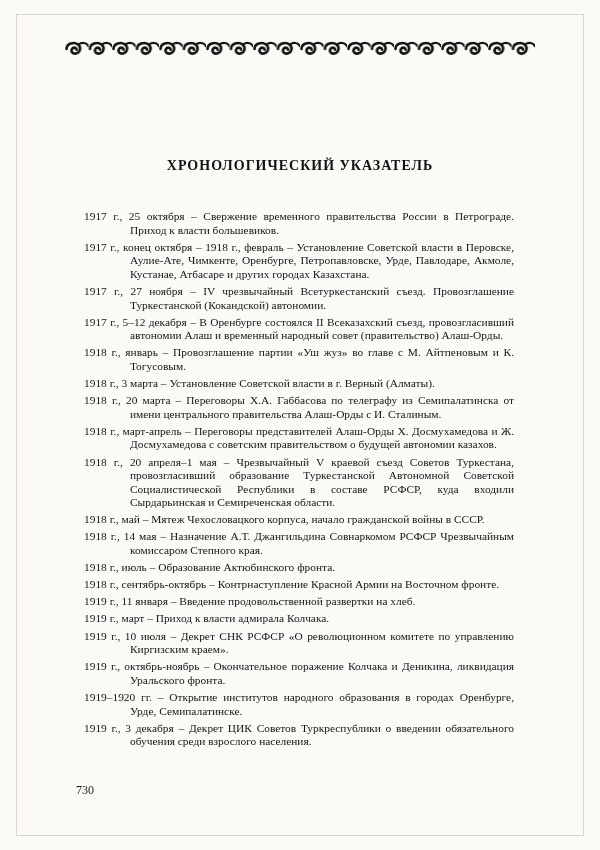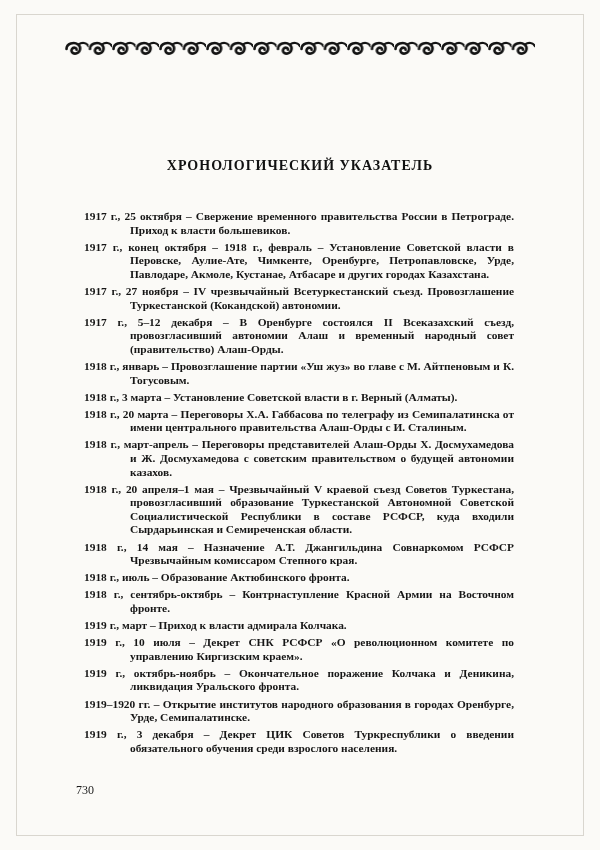--- a/index.html
+++ b/index.html
@@ -37,21 +37,20 @@
     font-weight: bold;
     font-size: 14px;
     letter-spacing: 1px;
     color: #111;
   }
   .entries {
     margin: 36px 86px 0 84px;
     font-size: 11.4px;
     line-height: 13.6px;
     text-align: justify;
-    font-weight: bold;
   }
   .entry {
     margin: 0 0 3.5px 0;
     padding-left: 46px;
     text-indent: -46px;
   }
   .page-number {
     position: absolute;
     left: 76px;
     bottom: 52px;
@@ -82,23 +81,25 @@
   <div class="entries">
       <p class="entry"><span>1917 г., 25 октября</span><span> – </span><span>Свержение временного правительства России в Петрограде. Приход к власти большевиков.</span></p>
       <p class="entry"><span>1917 г., конец октября – 1918 г., февраль</span><span> – </span><span>Установление Советской власти в Перовске, Аулие-Ате, Чимкенте, Оренбурге, Петропавловске, Урде, Павлодаре, Акмоле, Кустанае, Атбасаре и других городах Казахстана.</span></p>
       <p class="entry"><span>1917 г., 27 ноября</span><span> – </span><span>IV чрезвычайный Всетуркестанский съезд. Провозглашение Туркестанской (Кокандской) автономии.</span></p>
       <p class="entry"><span>1917 г., 5–12 декабря</span><span> – </span><span>В Оренбурге состоялся II Всеказахский съезд, провозгласивший автономии Алаш и временный народный совет (правительство) Алаш-Орды.</span></p>
       <p class="entry"><span>1918 г., январь</span><span> – </span><span>Провозглашение партии «Уш жуз» во главе с М. Айтпеновым и К. Тогусовым.</span></p>
       <p class="entry"><span>1918 г., 3 марта</span><span> – </span><span>Установление Советской власти в г. Верный (Алматы).</span></p>
       <p class="entry"><span>1918 г., 20 марта</span><span> – </span><span>Переговоры Х.А. Габбасова по телеграфу из Семипалатинска от имени центрального правительства Алаш-Орды с И. Сталиным.</span></p>
       <p class="entry"><span>1918 г., март-апрель</span><span> – </span><span>Переговоры представителей Алаш-Орды Х. Досмухамедова и Ж. Досмухамедова с советским правительством о будущей автономии казахов.</span></p>
       <p class="entry"><span>1918 г., 20 апреля–1 мая</span><span> – </span><span>Чрезвычайный V краевой съезд Советов Туркестана, провозгласивший образование Туркестанской Автономной Советской Социалистической Республики в составе РСФСР, куда входили Сырдарьинская и Семиреченская области.</span></p>
+      <p class="entry"><span>1918 г., май</span><span> – </span><span>Мятеж Чехословацкого корпуса, начало гражданской войны в СССР.</span></p>
       <p class="entry"><span>1918 г., 14 мая</span><span> – </span><span>Назначение А.Т. Джангильдина Совнаркомом РСФСР Чрезвычайным комиссаром Степного края.</span></p>
       <p class="entry"><span>1918 г., июль</span><span> – </span><span>Образование Актюбинского фронта.</span></p>
       <p class="entry"><span>1918 г., сентябрь-октябрь</span><span> – </span><span>Контрнаступление Красной Армии на Восточном фронте.</span></p>
+      <p class="entry"><span>1919 г., 11 января</span><span> – </span><span>Введение продовольственной развертки на хлеб.</span></p>
       <p class="entry"><span>1919 г., март</span><span> – </span><span>Приход к власти адмирала Колчака.</span></p>
       <p class="entry"><span>1919 г., 10 июля</span><span> – </span><span>Декрет СНК РСФСР «О революционном комитете по управлению Киргизским краем».</span></p>
       <p class="entry"><span>1919 г., октябрь-ноябрь</span><span> – </span><span>Окончательное поражение Колчака и Деникина, ликвидация Уральского фронта.</span></p>
       <p class="entry"><span>1919–1920 гг.</span><span> – </span><span>Открытие институтов народного образования в городах Оренбурге, Урде, Семипалатинске.</span></p>
       <p class="entry"><span>1919 г., 3 декабря</span><span> – </span><span>Декрет ЦИК Советов Туркреспублики о введении обязательного обучения среди взрослого населения.</span></p>
     </div>
 
   <div class="page-number">730</div>
 </div>
 

